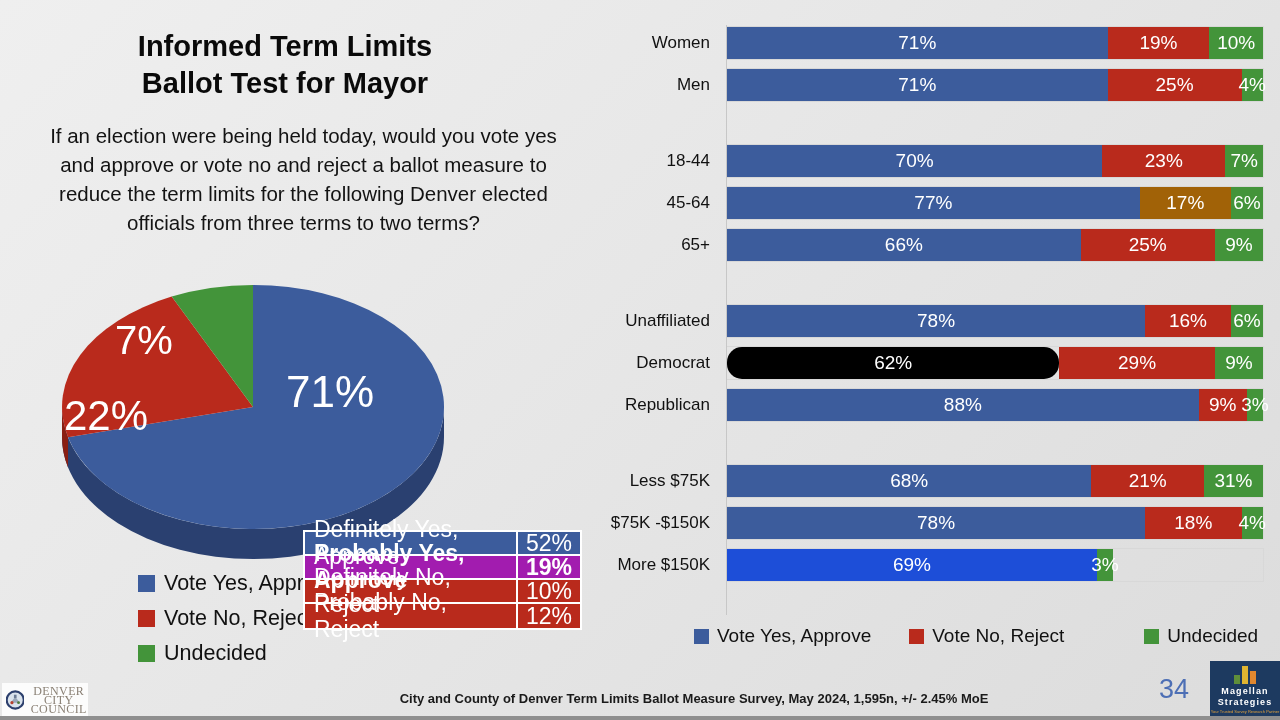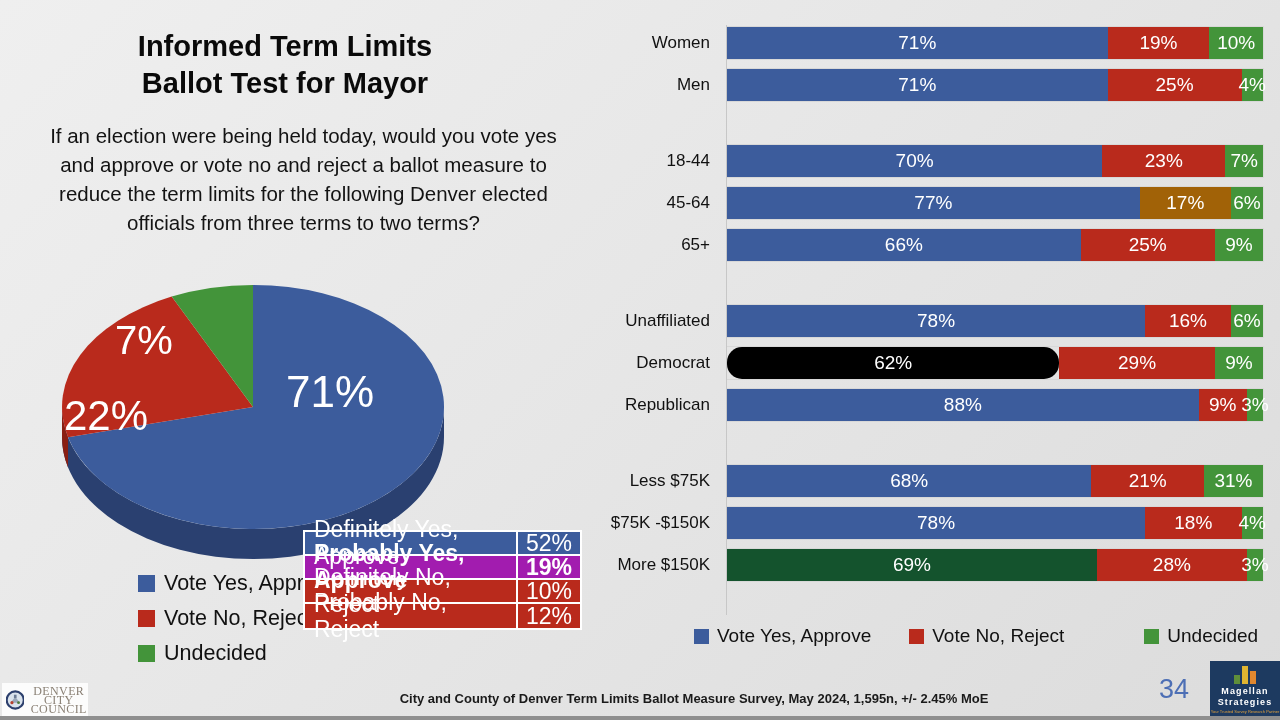--- a/index.html
+++ b/index.html
@@ -278,25 +278,22 @@
             <span>18%</span>
           </div>
           <div class="bar-seg" style="width: 4%; background: rgb(67, 148, 58);">
             <span>4%</span>
           </div>
         </div>
       </div>
       <div class="bar-row">
         <div class="bar-cat">More $150K</div>
         <div class="bar-plot">
-          <div class="bar-seg" style="width: 69%; background: #14532d;">
+          <div class="bar-seg" style="width: 69%; background: #1d4ed8;">
             <span>69%</span>
-          </div>
-          <div class="bar-seg" style="width: 28%; background: rgb(185, 42, 28);">
-            <span>28%</span>
           </div>
           <div class="bar-seg" style="width: 3%; background: rgb(67, 148, 58);">
             <span>3%</span>
           </div>
         </div>
       </div>
     </div>
     <div class="legend-bottom">
       <div class="legend-item">
         <span class="legend-swatch" style="background: rgb(60, 92, 156);"></span>

